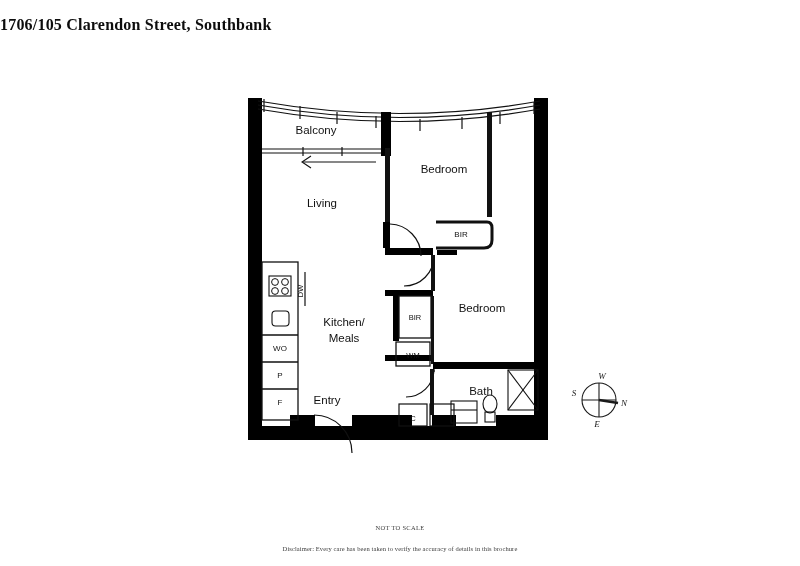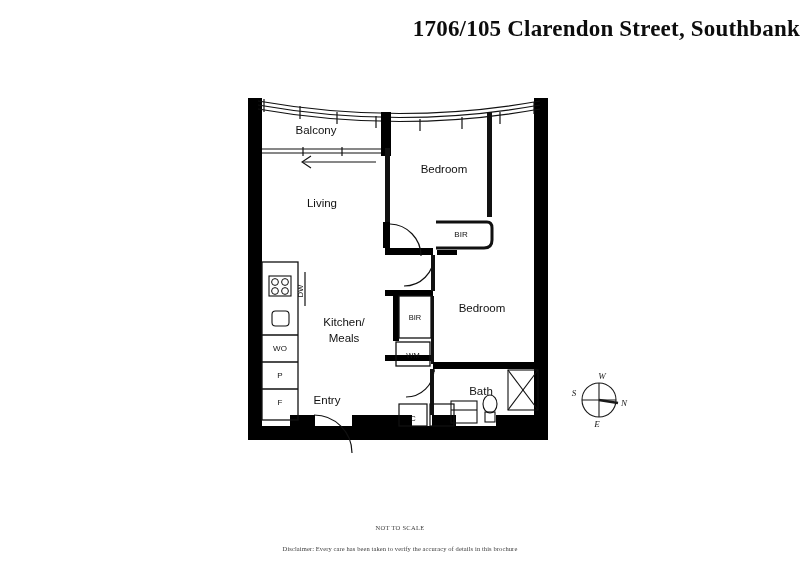--- a/index.html
+++ b/index.html
@@ -13,23 +13,23 @@
     height: 566px;
     position: relative;
     font-family: "Liberation Sans", sans-serif;
     overflow: hidden;
   }
   #page-title {
     position: absolute;
     top: 16px;
     left: 0;
     width: 800px;
-    text-align: right;
+    text-align: left;
     font-family: "Liberation Serif", serif;
-    font-size: 23px;
+    font-size: 16px;
     font-weight: bold;
     color: #0d0d0d;
     letter-spacing: 0.2px;
   }
   #plan-wrap {
     position: absolute;
     left: 0;
     top: 0;
     width: 800px;
     height: 498px;

